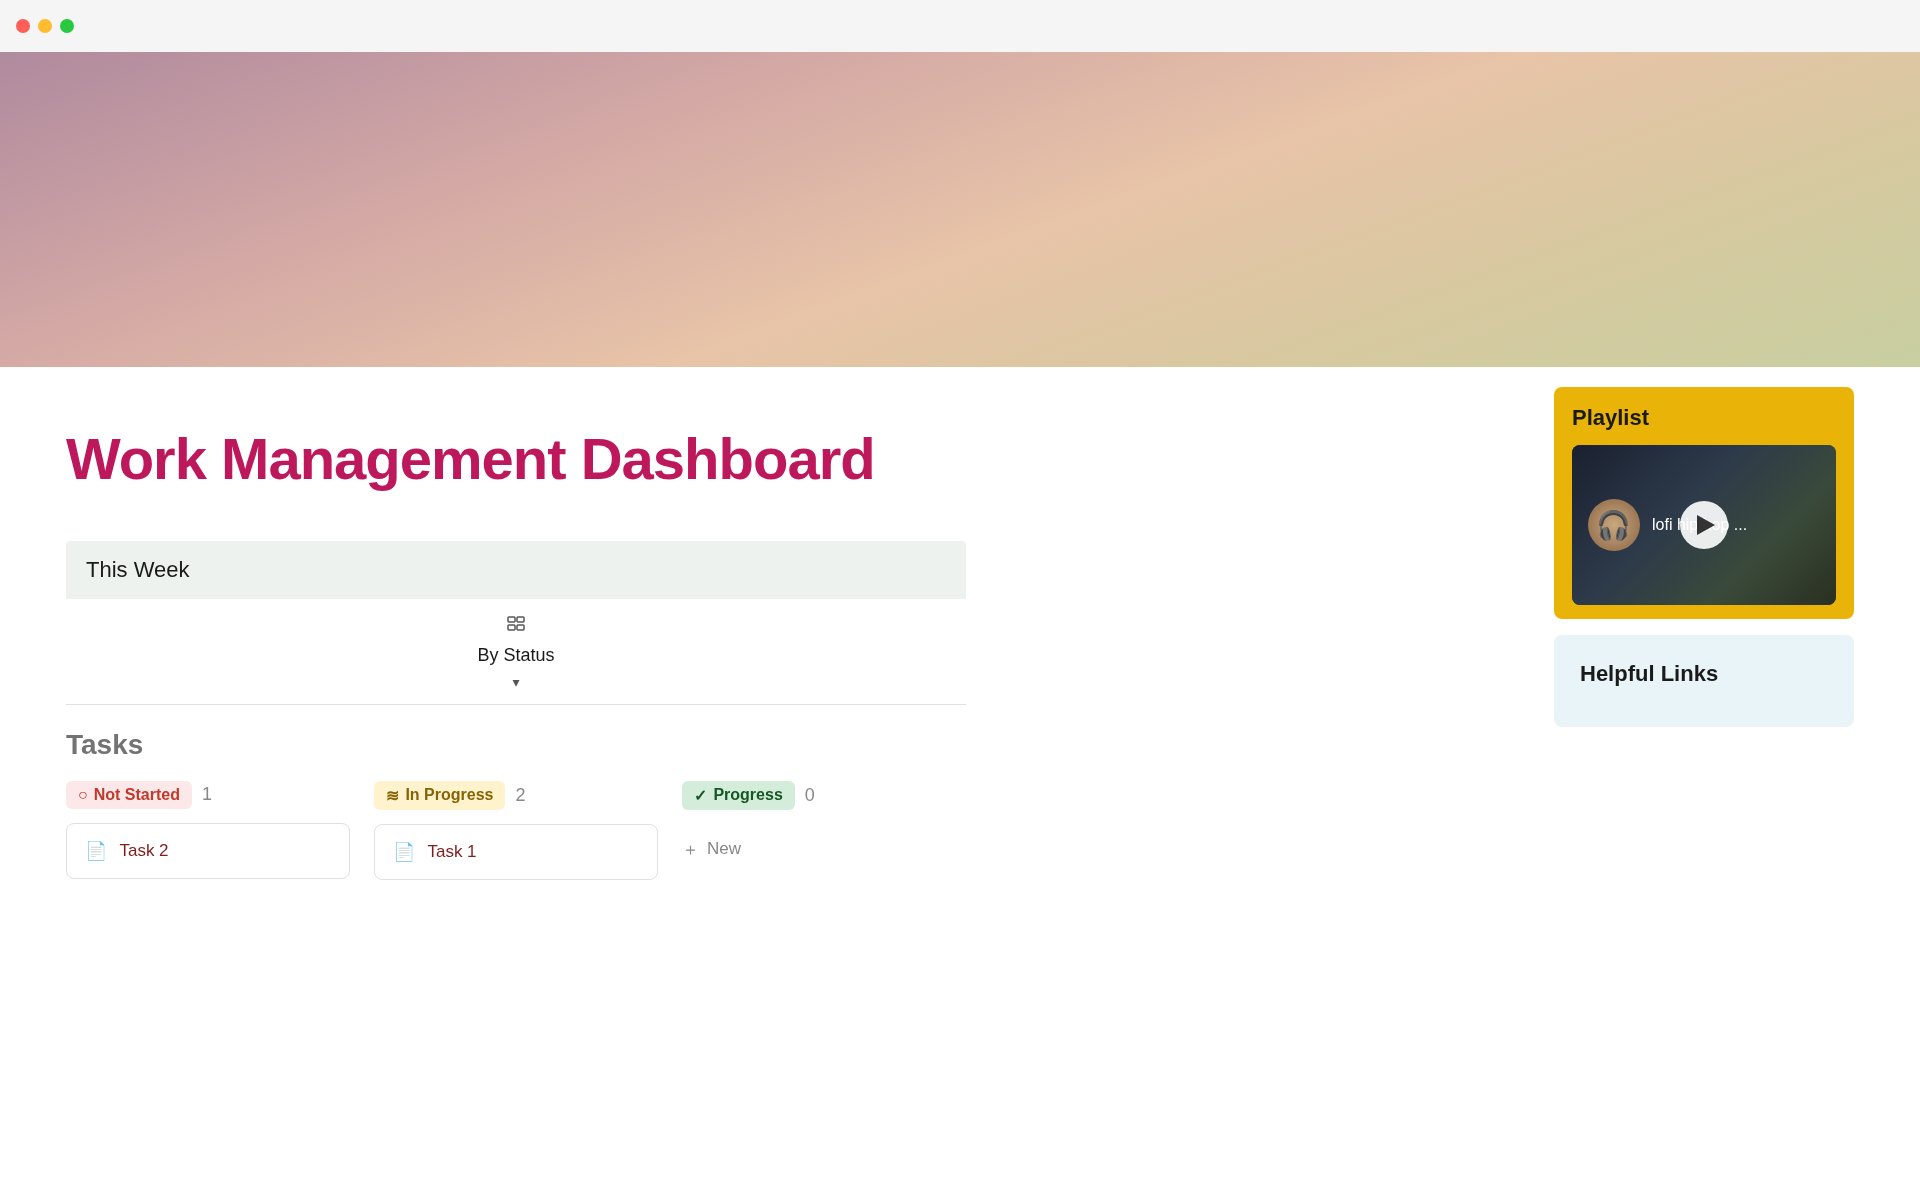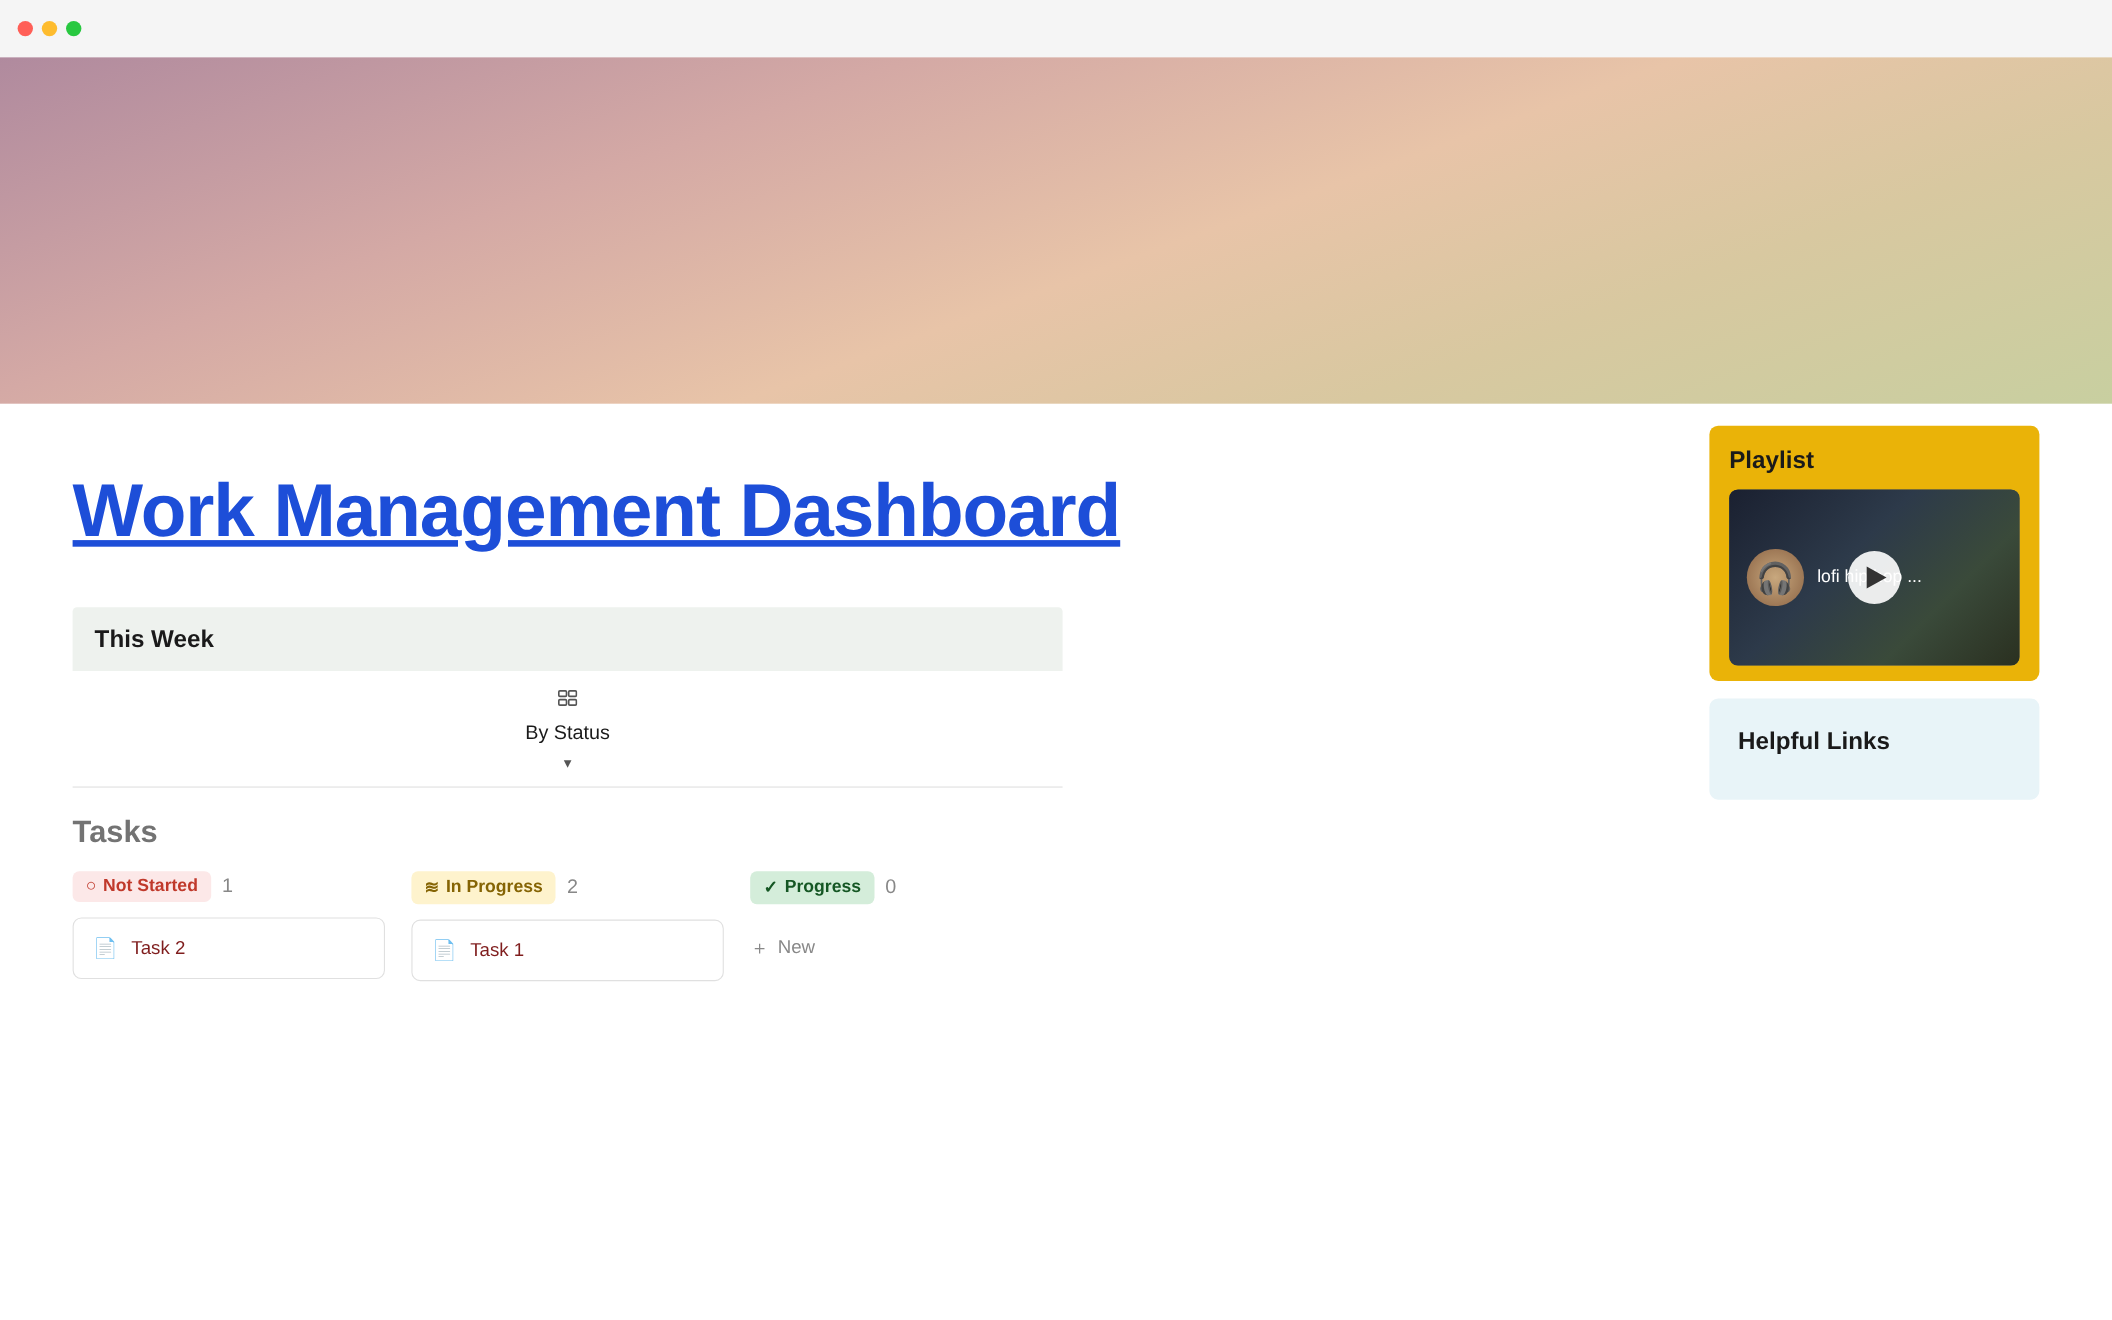--- a/index.html
+++ b/index.html
@@ -58,40 +58,39 @@
 
     
     .right-column {
       width: 300px;
       padding-top: 20px;
       flex-shrink: 0;
     }
 
     
     .page-title {
-      font-size: 68px;
+      font-size: 58px;
       font-weight: 800;
-      color: #1d4ed8;
+      color: #be185d;
       line-height: 1.1;
       margin-bottom: 50px;
       letter-spacing: -1px;
-      text-decoration: underline;
     }
 
     
     .this-week-section {
       max-width: 900px;
     }
 
     .this-week-header {
       background: #eef2ee;
       padding: 16px 20px;
       border-radius: 4px 4px 0 0;
       font-size: 22px;
-      font-weight: 700;
+      font-weight: 400;
       color: #1a1a1a;
       margin-top: 39px;
     }
 
     .filter-bar {
       display: flex;
       align-items: center;
       gap: 8px;
       padding: 14px 4px;
       border-bottom: 1px solid #e0e0e0;

